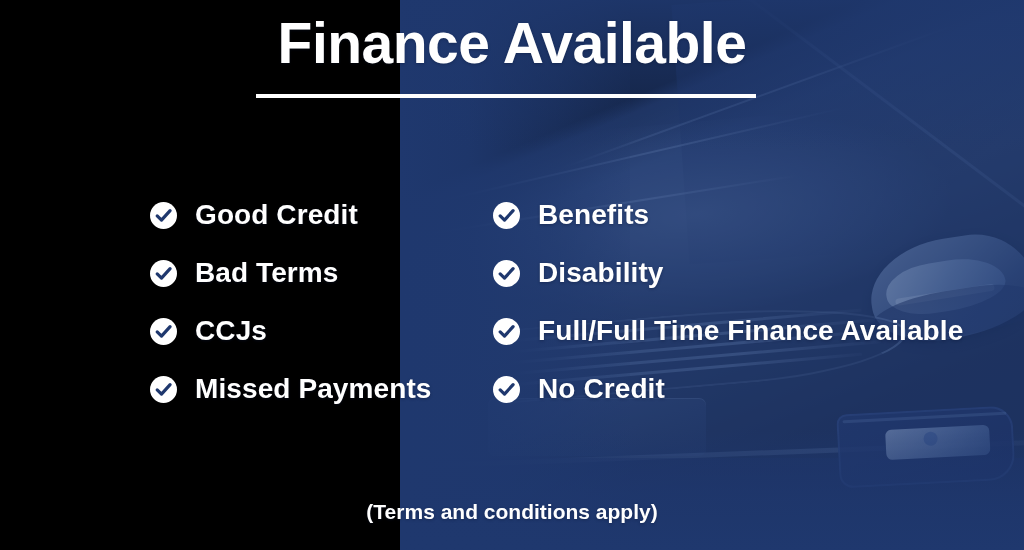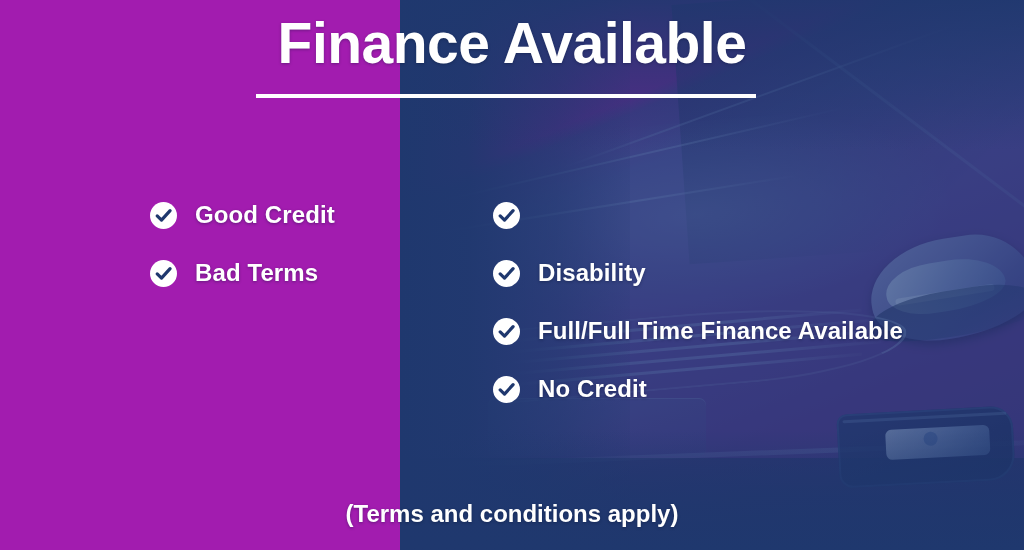--- a/index.html
+++ b/index.html
@@ -9,21 +9,21 @@
     background: #13204a;
   }
   body {
     font-family: "Liberation Sans", sans-serif;
   }
   .banner {
     position: relative;
     width: 1024px;
     height: 550px;
     overflow: hidden;
-    background: #a21caf;
+    background: #000000;
   }
 
   
   .car-photo {
     position: absolute;
     left: 400px;
     top: 0;
     width: 624px;
     height: 550px;
     overflow: hidden;
@@ -338,35 +338,35 @@
   }
   .check-icon {
     flex: 0 0 auto;
     width: 27px;
     height: 27px;
     margin-right: 18px;
     display: block;
   }
   .benefit-label {
     color: #ffffff;
-    font-size: 24px;
+    font-size: 28px;
     font-weight: bold;
     white-space: nowrap;
     letter-spacing: 0.1px;
     text-shadow: 0 1px 3px rgba(10,20,50,0.40);
   }
 
   .terms {
     position: absolute;
     left: 0;
     top: 500px;
     width: 1024px;
     text-align: center;
     color: #ffffff;
-    font-size: 24px;
+    font-size: 21px;
     font-weight: bold;
     text-shadow: 0 1px 3px rgba(10,20,50,0.40);
   }
 </style>
 </head>
 <body>
 
 <div class="banner">
 
   <div class="car-photo">
@@ -430,31 +430,46 @@
         </div>
 
         <div class="benefit-row">
           <svg class="check-icon" viewBox="0 0 27 27">
             <circle cx="13.5" cy="13.5" r="13.5" fill="#FFFFFF"></circle>
             <path d="M7.2 13.9 L11.5 18.1 L20.1 8.6" fill="none" stroke="#1F386E" stroke-width="3.2" stroke-linecap="round" stroke-linejoin="round"></path>
           </svg>
           <span class="benefit-label">Bad Terms</span>
         </div>
 
-
+        <div class="benefit-row">
+          <svg class="check-icon" viewBox="0 0 27 27">
+            <circle cx="13.5" cy="13.5" r="13.5" fill="#FFFFFF"></circle>
+            <path d="M7.2 13.9 L11.5 18.1 L20.1 8.6" fill="none" stroke="#1F386E" stroke-width="3.2" stroke-linecap="round" stroke-linejoin="round"></path>
+          </svg>
+          <span class="benefit-label">CCJs</span>
+        </div>
+
+        <div class="benefit-row">
+          <svg class="check-icon" viewBox="0 0 27 27">
+            <circle cx="13.5" cy="13.5" r="13.5" fill="#FFFFFF"></circle>
+            <path d="M7.2 13.9 L11.5 18.1 L20.1 8.6" fill="none" stroke="#1F386E" stroke-width="3.2" stroke-linecap="round" stroke-linejoin="round"></path>
+          </svg>
+          <span class="benefit-label">Missed Payments</span>
+        </div>
 
       </div>
 
       <div class="benefit-col right">
 
         <div class="benefit-row">
           <svg class="check-icon" viewBox="0 0 27 27">
             <circle cx="13.5" cy="13.5" r="13.5" fill="#FFFFFF"></circle>
             <path d="M7.2 13.9 L11.5 18.1 L20.1 8.6" fill="none" stroke="#1F386E" stroke-width="3.2" stroke-linecap="round" stroke-linejoin="round"></path>
           </svg>
+          <span class="benefit-label">Benefits</span>
         </div>
 
         <div class="benefit-row">
           <svg class="check-icon" viewBox="0 0 27 27">
             <circle cx="13.5" cy="13.5" r="13.5" fill="#FFFFFF"></circle>
             <path d="M7.2 13.9 L11.5 18.1 L20.1 8.6" fill="none" stroke="#1F386E" stroke-width="3.2" stroke-linecap="round" stroke-linejoin="round"></path>
           </svg>
           <span class="benefit-label">Disability</span>
         </div>
 

